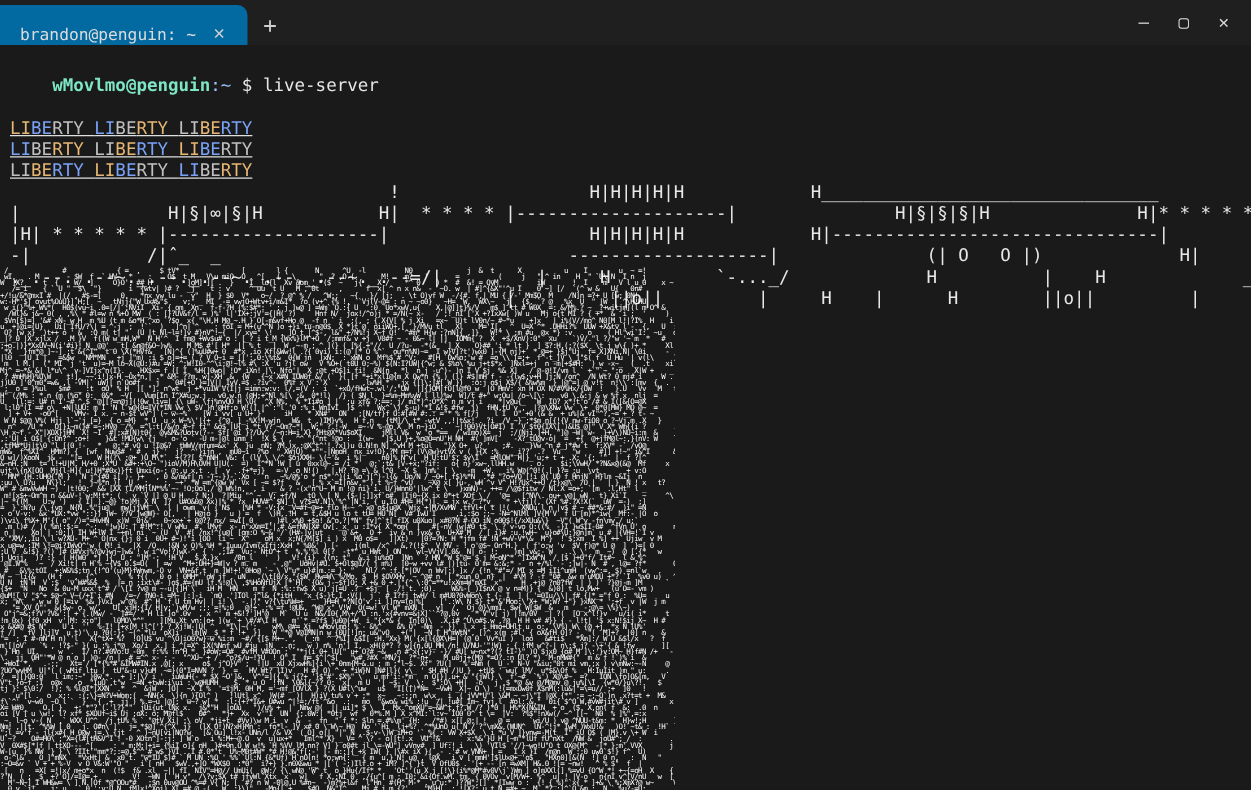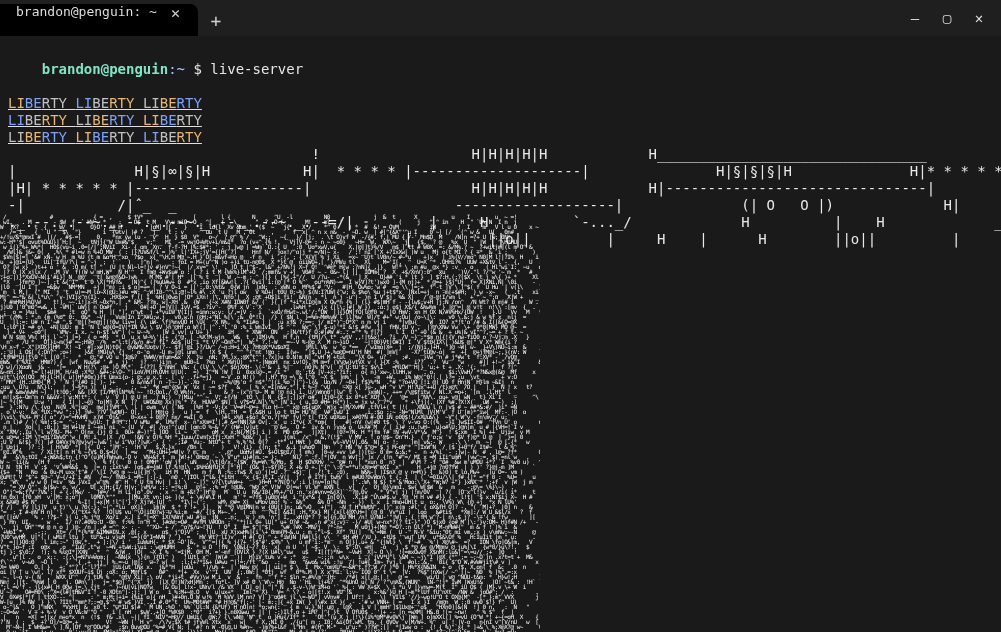--- a/index.html
+++ b/index.html
@@ -17,22 +17,22 @@
   
   .titlebar {
     height: 36px;
     background: #1f1f1f;
     display: flex;
     align-items: stretch;
     user-select: none;
   }
   .tab {
     display: flex;
-    align-items: flex-start;
-    background: #000000;
+    align-items: flex-end;
+    background: #0369a1;
     color: #dcdcdc;
     padding: 0 14px 0 16px;
     font-size: 13px;
     border-top-right-radius: 8px;
     border-bottom-right-radius: 0;
     position: relative;
     margin-top: 4px;
     height: 32px;
   }
   .tab-close {
@@ -128,21 +128,21 @@
   <div class="spacer"></div>
   <div class="win-controls">
     <span class="win-btn">—</span>
     <span class="win-btn">▢</span>
     <span class="win-btn">✕</span>
   </div>
 </div>
 
 <div class="terminal">
   <div class="line">
-    <span class="prompt-user">brandon@penguin</span><span class="prompt-path">:</span><span class="prompt-path">~</span><span> </span><span class="prompt-cmd">$</span><span> </span><span class="prompt-cmd">live-server</span>
+    <span class="prompt-user">wMovlmo@penguin</span><span class="prompt-path">:</span><span class="prompt-path">~</span><span> </span><span class="prompt-cmd">$</span><span> </span><span class="prompt-cmd">live-server</span>
   </div>
 
   <div id="liberty-container">
       <div class="line liberty"><span class="seg-a">LI</span><span class="seg-b">BE</span><span class="seg-c">RTY </span><span class="seg-b">LI</span><span class="seg-c">BE</span><span class="seg-a">RTY </span><span class="seg-c">LI</span><span class="seg-a">BE</span><span class="seg-b">RTY</span></div>
       <div class="line liberty"><span class="seg-b">LI</span><span class="seg-c">BE</span><span class="seg-a">RTY </span><span class="seg-c">LI</span><span class="seg-a">BE</span><span class="seg-b">RTY </span><span class="seg-a">LI</span><span class="seg-b">BE</span><span class="seg-c">RTY</span></div>
       <div class="line liberty"><span class="seg-c">LI</span><span class="seg-a">BE</span><span class="seg-b">RTY </span><span class="seg-a">LI</span><span class="seg-b">BE</span><span class="seg-c">RTY </span><span class="seg-b">LI</span><span class="seg-c">BE</span><span class="seg-a">RTY</span></div>
     </div>
 
   <div id="ascii-container" class="ascii-block"><div class="line">                                    !                  H|H|H|H|H            H________________________________                  H|§|§|§|H</div><div class="line">|              H|§|∞|§|H           H|  * * * * |--------------------|               H|§|§|§|H              H|* * * * * *|---------</div><div class="line">|H| * * * * * |--------------------|                   H|H|H|H|H            H|-------------------------------|               =========</div><div class="line">-|           /|ˆ_  _                                 -------------------|              (| O   O |)             H|              _|I/|_ </div><div class="line">._.--._.--~._.--._.--~._.--._.--~._.--=/|         |     H          `-..._/             H          |    H             _|I/|_</div><div class="line">                                               |         ||o||         |     H    |      H        ||o||         |     H</div></div>
 

